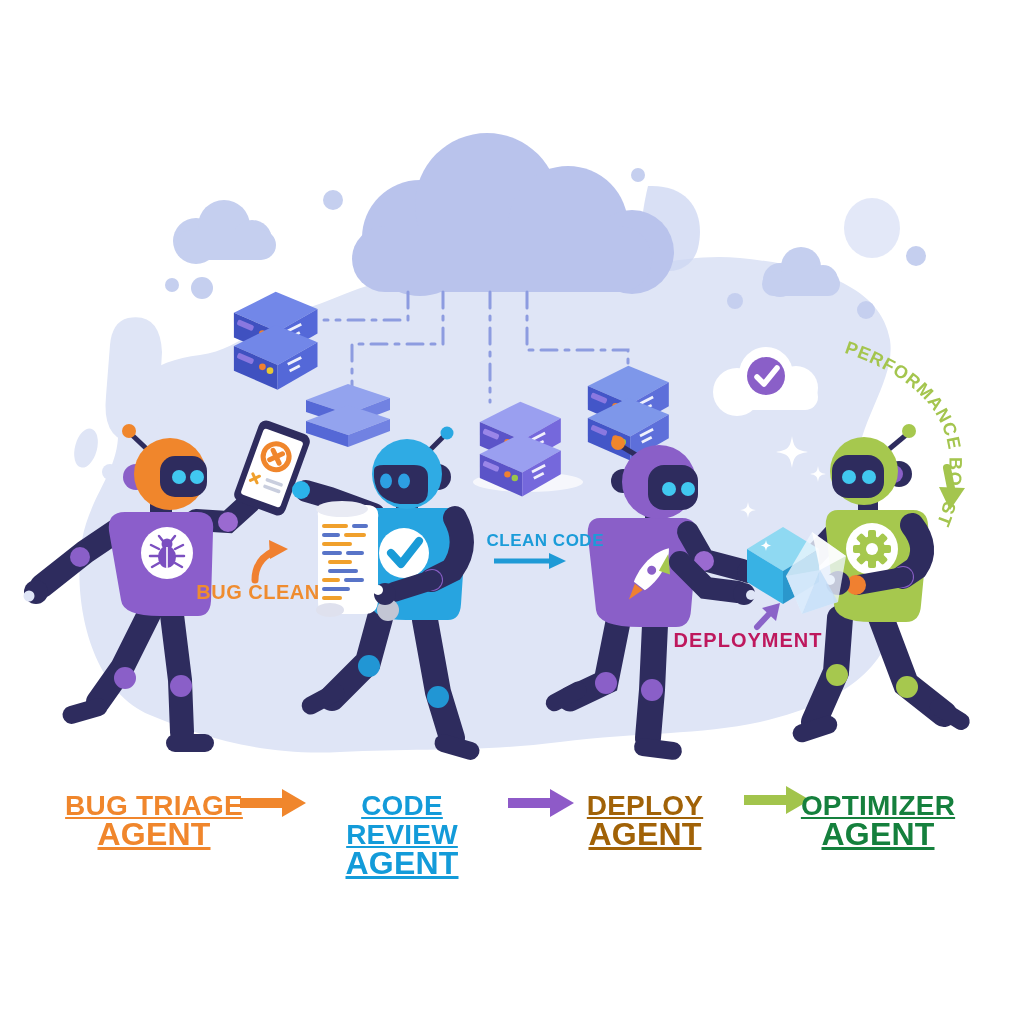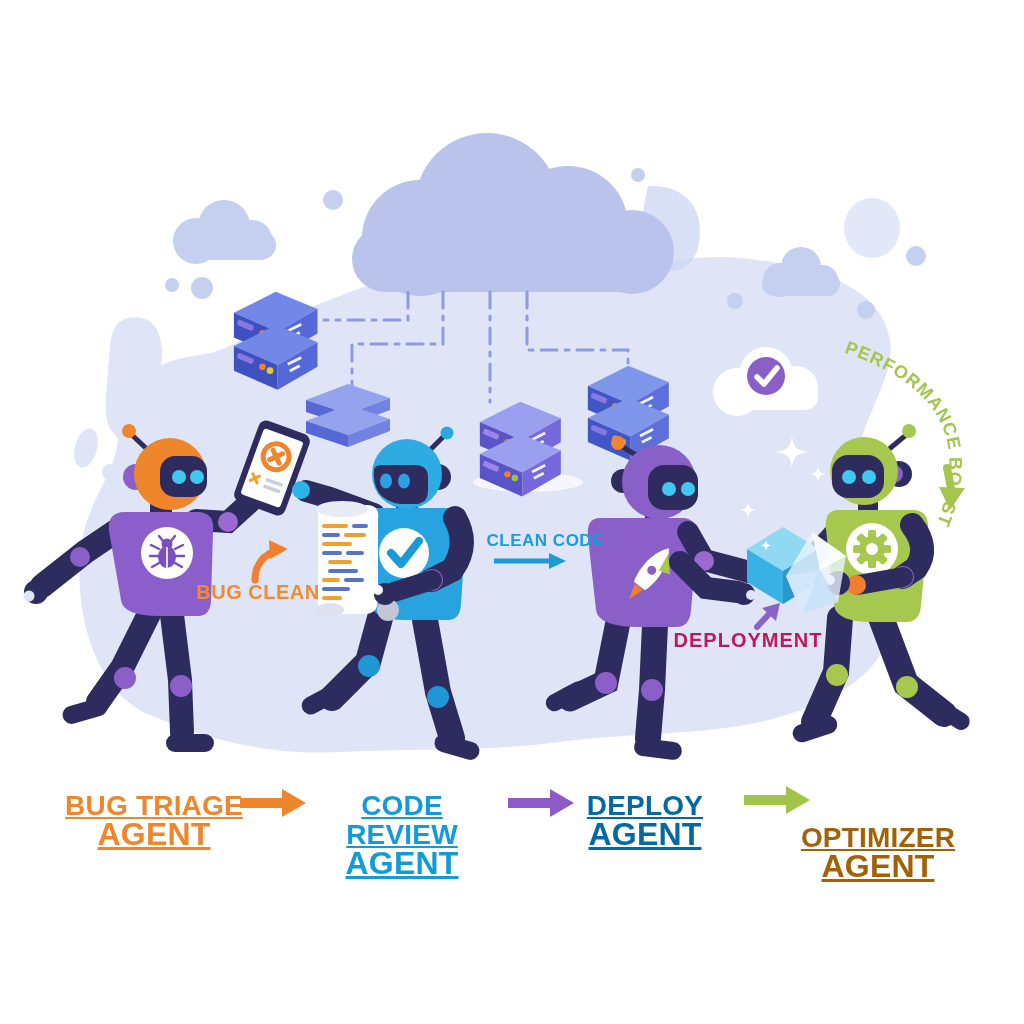--- a/index.html
+++ b/index.html
@@ -8,22 +8,22 @@
   svg.scene{position:absolute;left:0;top:0;}
   .anno{position:absolute;font-weight:bold;white-space:nowrap;letter-spacing:.5px;}
   .anno-bug{left:178px;top:581px;width:160px;text-align:center;font-size:20px;color:#ef8c2f;}
   .anno-clean{left:444px;top:531px;width:160px;text-align:right;font-size:17px;color:#1b9cd9;}
   .anno-deploy{left:663px;top:629px;width:170px;text-align:center;font-size:20px;color:#be185d;letter-spacing:1px;}
   .agent-label{position:absolute;top:791px;width:200px;text-align:center;font-weight:bold;
                font-size:28px;line-height:29px;letter-spacing:.2px;text-decoration:underline;}
   .agent-label .l2{font-size:32px;}
   .al-0{left:54px;color:#f0862c;}
   .al-1{left:302px;color:#139bd9;}
-  .al-2{left:545px;color:#0369a1;}
-  .al-3{left:778px;color:#a16207;margin-top:32px;}
+  .al-2{left:545px;color:#a16207;}
+  .al-3{left:778px;color:#15803d;}
   .arc-text{font:bold 18px "Liberation Sans",sans-serif;fill:#a4c54e;letter-spacing:1px;}
 </style>
 </head>
 <body>
 
 <div class="stage">
 
 <svg class="scene" width="1024" height="1024" viewBox="0 0 1024 1024">
 
   <g>

